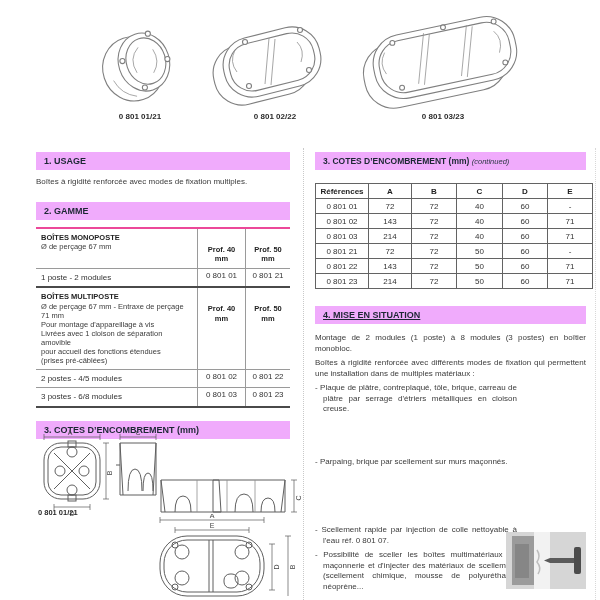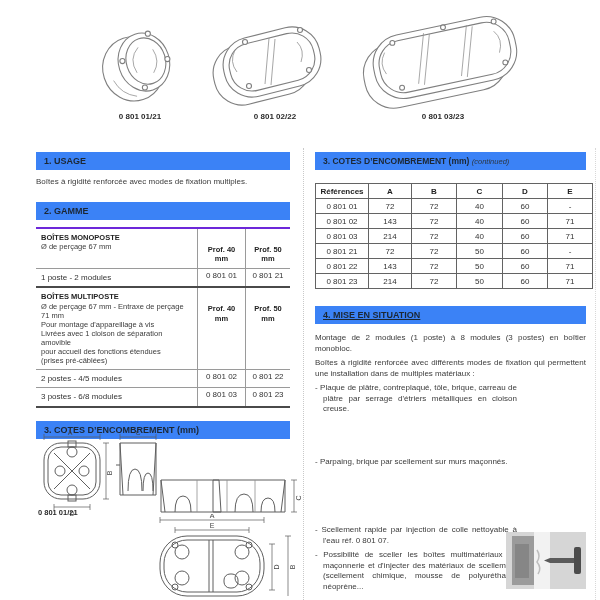--- a/index.html
+++ b/index.html
@@ -10,27 +10,27 @@
 
   
   .product-label{position:absolute;font-size:8px;font-weight:600;color:#2a2a2a;text-align:center;width:110px;}
   svg{display:block;}
   .lineart{stroke:#7f7f7f;fill:#ffffff;stroke-width:1.1;}
   .lineart-thin{stroke:#8f8f8f;fill:none;stroke-width:0.8;}
 
   
   .col-left{position:absolute;left:36px;top:152px;width:254px;}
   .col-right{position:absolute;left:315px;top:152px;width:271px;}
-  .bar{height:18px;line-height:18px;background:#3b82f6;color:#1c2733;font-size:9px;
+  .bar{height:18px;line-height:18px;background:#f0abfc;color:#1c2733;font-size:9px;
        font-weight:bold;padding-left:8px;box-sizing:border-box;}
   .bar .cont{font-weight:normal;font-style:italic;font-size:7.5px;color:#2c3743;}
   .bodytext{font-size:8px;line-height:10.5px;color:#3b3b3b;text-align:justify;}
 
   
-  .gtable{margin-top:7px;border-top:2px solid #6d28d9;border-bottom:2px solid #4a4a4a;width:254px;}
+  .gtable{margin-top:7px;border-top:2px solid #ec4899;border-bottom:2px solid #4a4a4a;width:254px;}
   .grow{display:grid;grid-template-columns:161px 48px 45px;border-top:1px solid #9a9a9a;}
   .grow:first-child{border-top:none;}
   .grow.thick{border-top:2px solid #4a4a4a;}
   .gcell{padding:4px 5px;font-size:8px;line-height:9.5px;color:#333;}
   .gcell.c{border-left:1px solid #9a9a9a;text-align:center;display:flex;align-items:flex-start;justify-content:center;padding-top:16px;}
   .gcell.mid{align-items:center;padding-top:0;}
   .ghead{font-weight:bold;font-size:7.5px;color:#222;}
   .gsub{font-size:7.5px;line-height:9px;color:#3b3b3b;}
   .item-label{font-size:8px;color:#333;}
 

